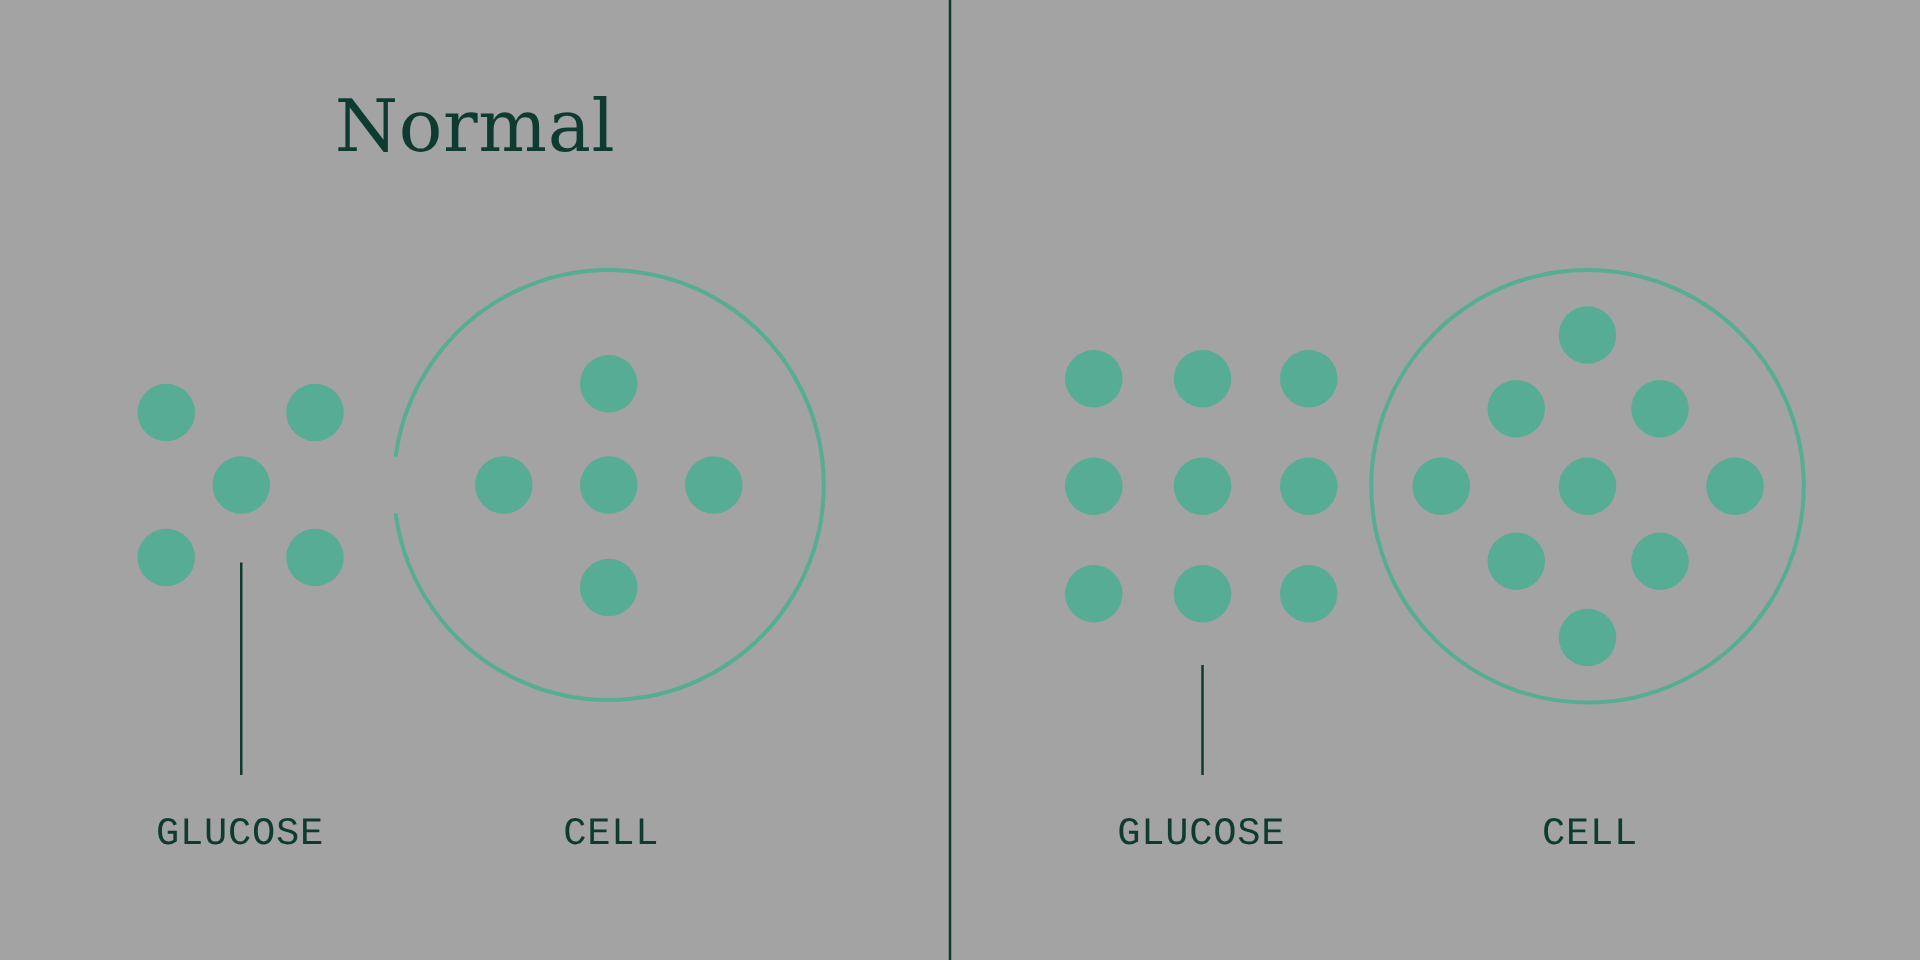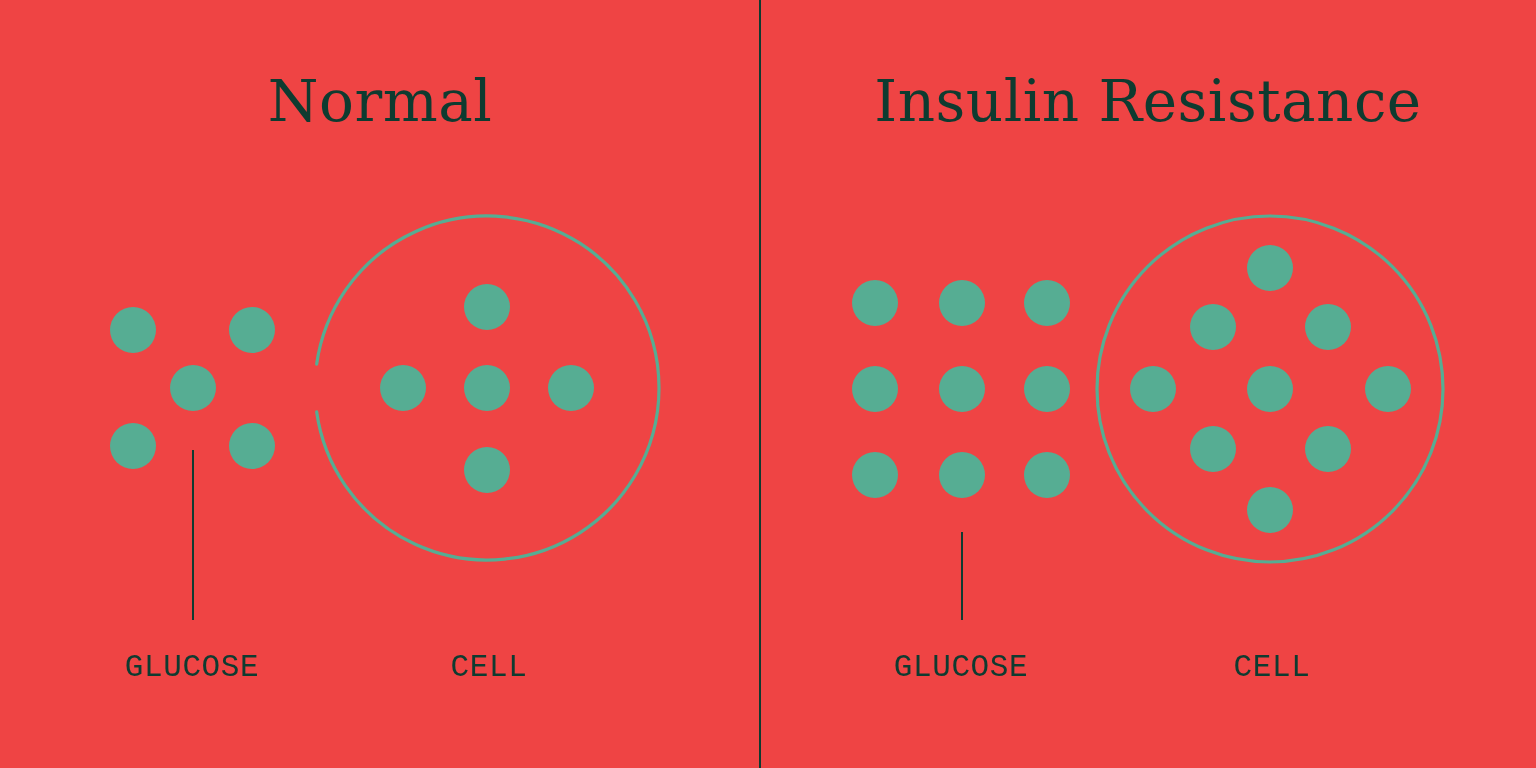--- a/index.html
+++ b/index.html
@@ -5,21 +5,21 @@
 <style>
   html, body {
     margin: 0;
     padding: 0;
     background: #ffffff;
   }
   #stage {
     position: relative;
     width: 1536px;
     height: 768px;
-    background: #ef4444;
+    background: #a3a3a3;
     overflow: hidden;
     font-family: "Liberation Sans", sans-serif;
   }
   .panel {
     position: absolute;
     top: 0;
     height: 768px;
   }
   #panel-normal   { left: 0;    width: 760px; }
   #panel-resist   { left: 760px; width: 776px; }
@@ -116,21 +116,20 @@
 
     <div class="leader" id="leader-normal" style="left: 192px; top: 450px; height: 170px; background: rgb(14, 59, 48);"></div>
 
     <div class="caption" id="cap-glucose-normal" style="left: 192px; top: 650px; color: rgb(14, 59, 48);">GLUCOSE</div>
 
     <div class="caption" id="cap-cell-normal" style="left: 489px; top: 650px; color: rgb(14, 59, 48);">CELL</div>
   </div>
 
   <div class="panel" id="panel-resist">
 
-    <div class="panel-title">Insulin Resistance</div>
 
     <div id="glucose-resist">
         <div class="dot" style="width: 46px; height: 46px; left: 92px; top: 280px; background: rgb(86, 173, 147);"></div>
         <div class="dot" style="width: 46px; height: 46px; left: 179px; top: 280px; background: rgb(86, 173, 147);"></div>
         <div class="dot" style="width: 46px; height: 46px; left: 264px; top: 280px; background: rgb(86, 173, 147);"></div>
         <div class="dot" style="width: 46px; height: 46px; left: 92px; top: 366px; background: rgb(86, 173, 147);"></div>
         <div class="dot" style="width: 46px; height: 46px; left: 179px; top: 366px; background: rgb(86, 173, 147);"></div>
         <div class="dot" style="width: 46px; height: 46px; left: 264px; top: 366px; background: rgb(86, 173, 147);"></div>
         <div class="dot" style="width: 46px; height: 46px; left: 92px; top: 452px; background: rgb(86, 173, 147);"></div>
         <div class="dot" style="width: 46px; height: 46px; left: 179px; top: 452px; background: rgb(86, 173, 147);"></div>

